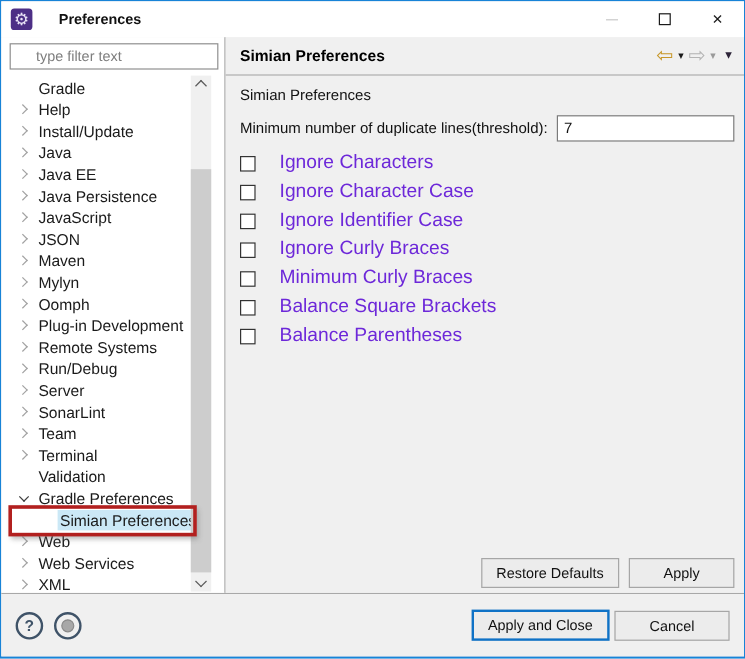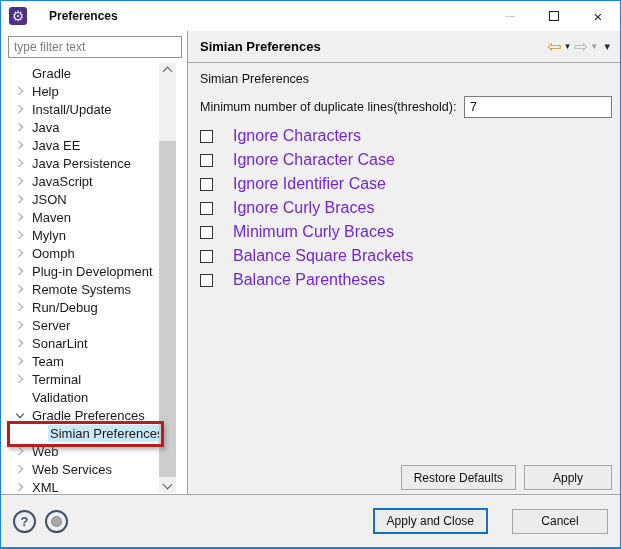--- a/index.html
+++ b/index.html
@@ -29,21 +29,21 @@
 
   
   .main { flex:1 1 auto; display:flex; min-height:0; position:relative; }
 
   .left-panel {
     width:187px; flex:none; background:#ffffff;
     border-right:1px solid #9d9d9d; position:relative;
   }
   .filter-input {
     position:absolute; top:5px; left:7px; width:174px; height:22px;
-    border:1px solid #8f8f8f; background:#fff; padding:0 5px;
+    border:1px solid #8f8f8f; background:#fff; padding:0 21px;
     font-family:inherit; font-size:12px; color:#1a1a1a; outline:none;
   }
   .filter-input::placeholder { color:#7e7e7e; opacity:1; }
 
   .tree { position:absolute; top:33px; left:0; right:0; bottom:0; overflow:hidden; }
   .tree-row { display:flex; align-items:center; height:18px; padding-left:12px; cursor:default; }
   .tree-row.child { padding-left:30px; }
   .chev { width:14px; flex:none; display:flex; align-items:center; justify-content:center; }
   .chev.collapsed::before {
     content:""; width:5px; height:5px;
@@ -123,21 +123,21 @@
   .bottombar {
     height:53px; flex:none; border-top:1px solid #a8a8a8; background:#f0f0f0;
     display:flex; align-items:center; padding:0 12px;
   }
   .round-icon {
     width:23px; height:23px; border-radius:50%; border:2px solid #3f5368;
     display:flex; align-items:center; justify-content:center; margin-right:9px; background:transparent;
   }
   .help-glyph { font-size:13px; font-weight:bold; color:#3f5368; line-height:1; }
   .record-inner { width:11px; height:11px; border-radius:50%; background:#a8a8a8; border:1px solid #8a8a8a; }
-  .bottom-buttons { margin-left:auto; display:flex; gap:24px; align-items:center;padding-left:14px; }
+  .bottom-buttons { margin-left:auto; display:flex; gap:4px; align-items:flex-end;padding-left:14px; }
   .btn.default-btn { border:2px solid #0f72c6; min-width:100px; height:26px; }
   .btn.cancel { min-width:96px; }
 </style>
 </head>
 <body>
 
 <div class="window">
 
   <div class="titlebar">
     <div class="app-icon">⚙</div>

